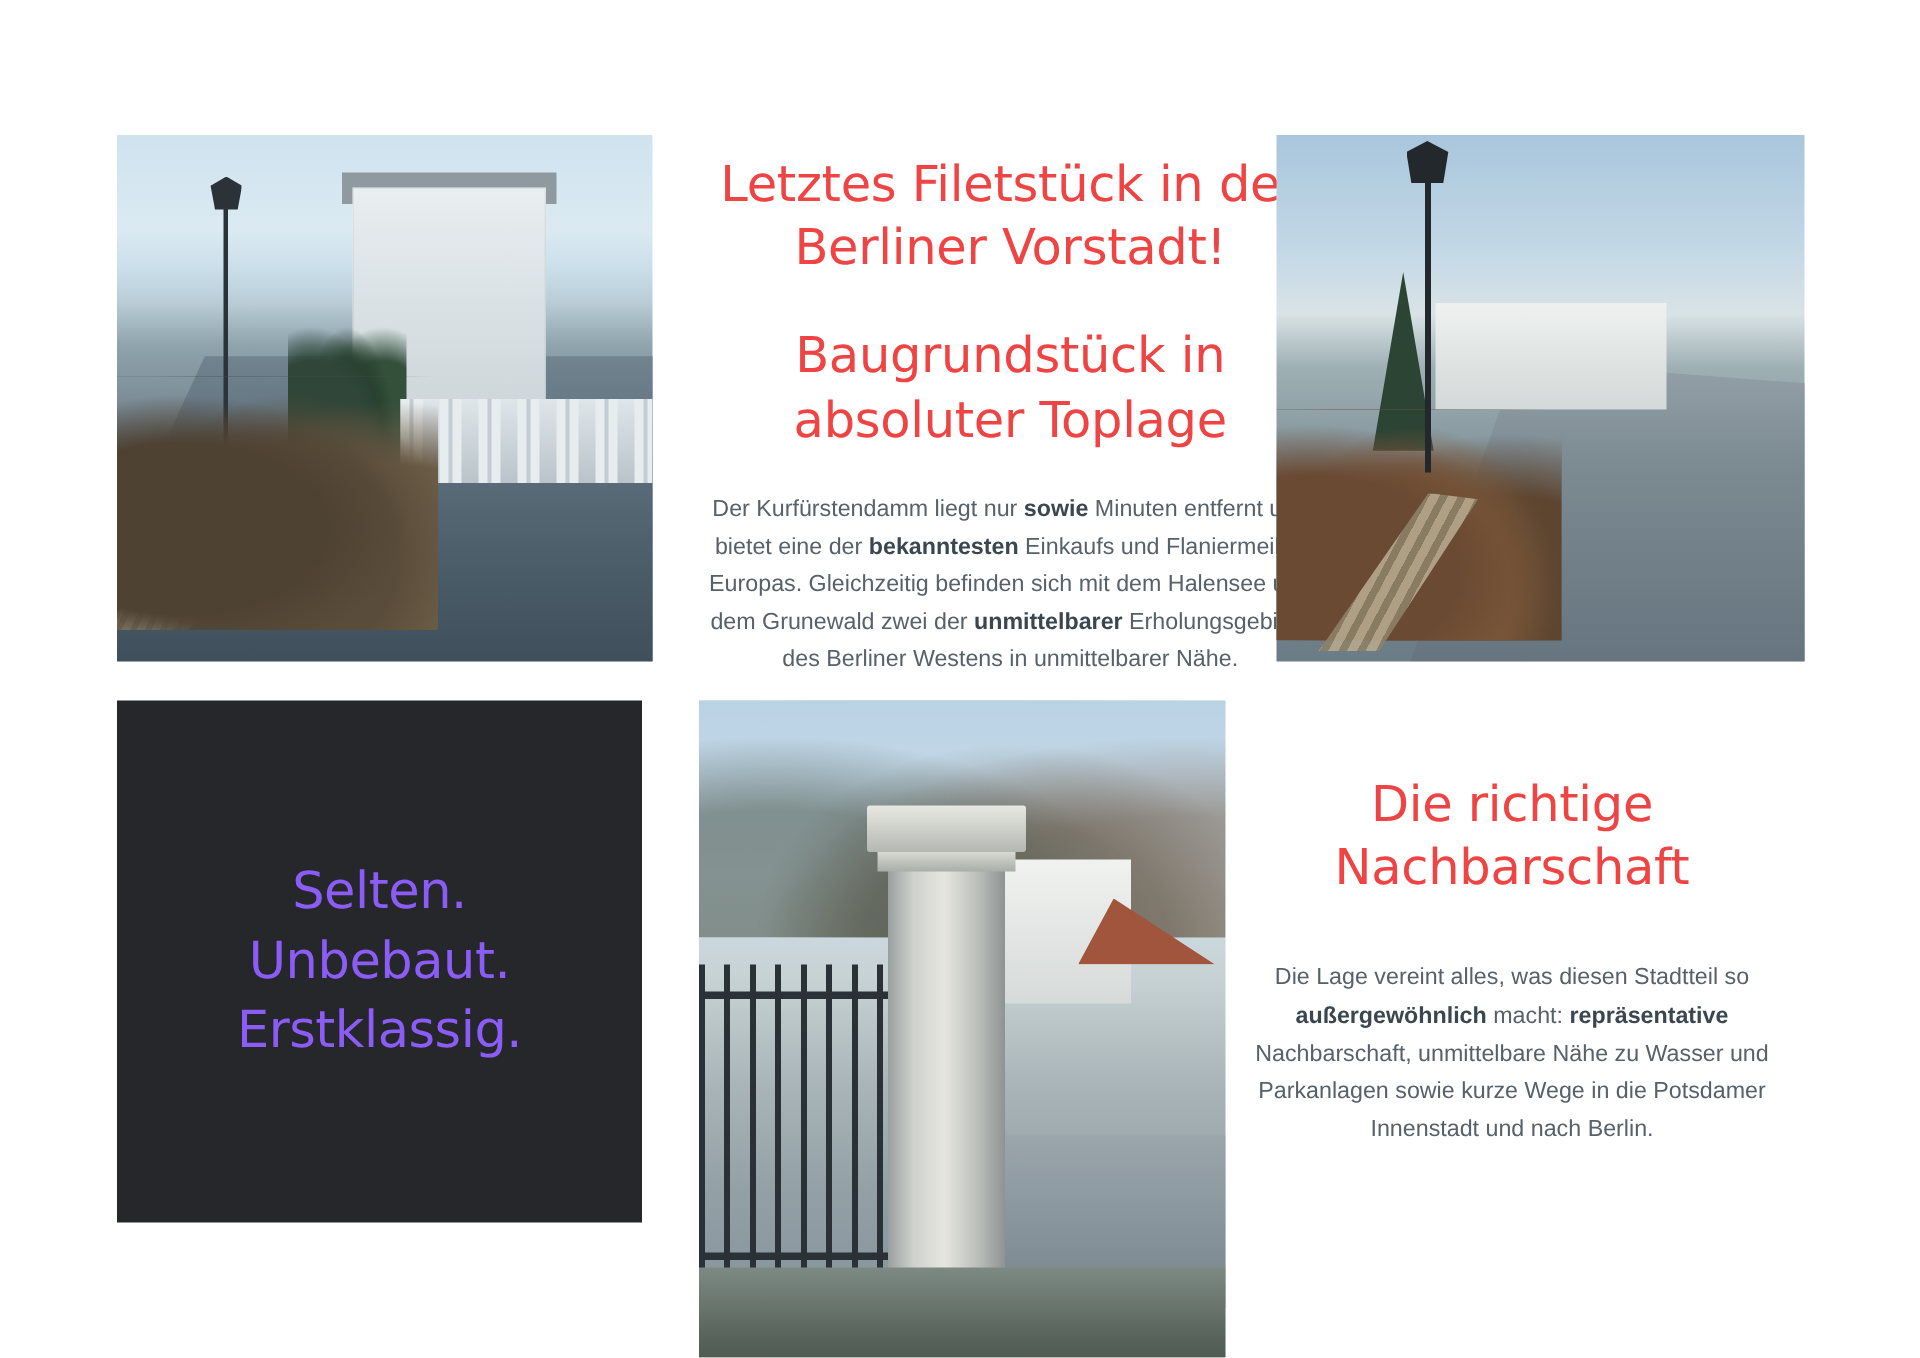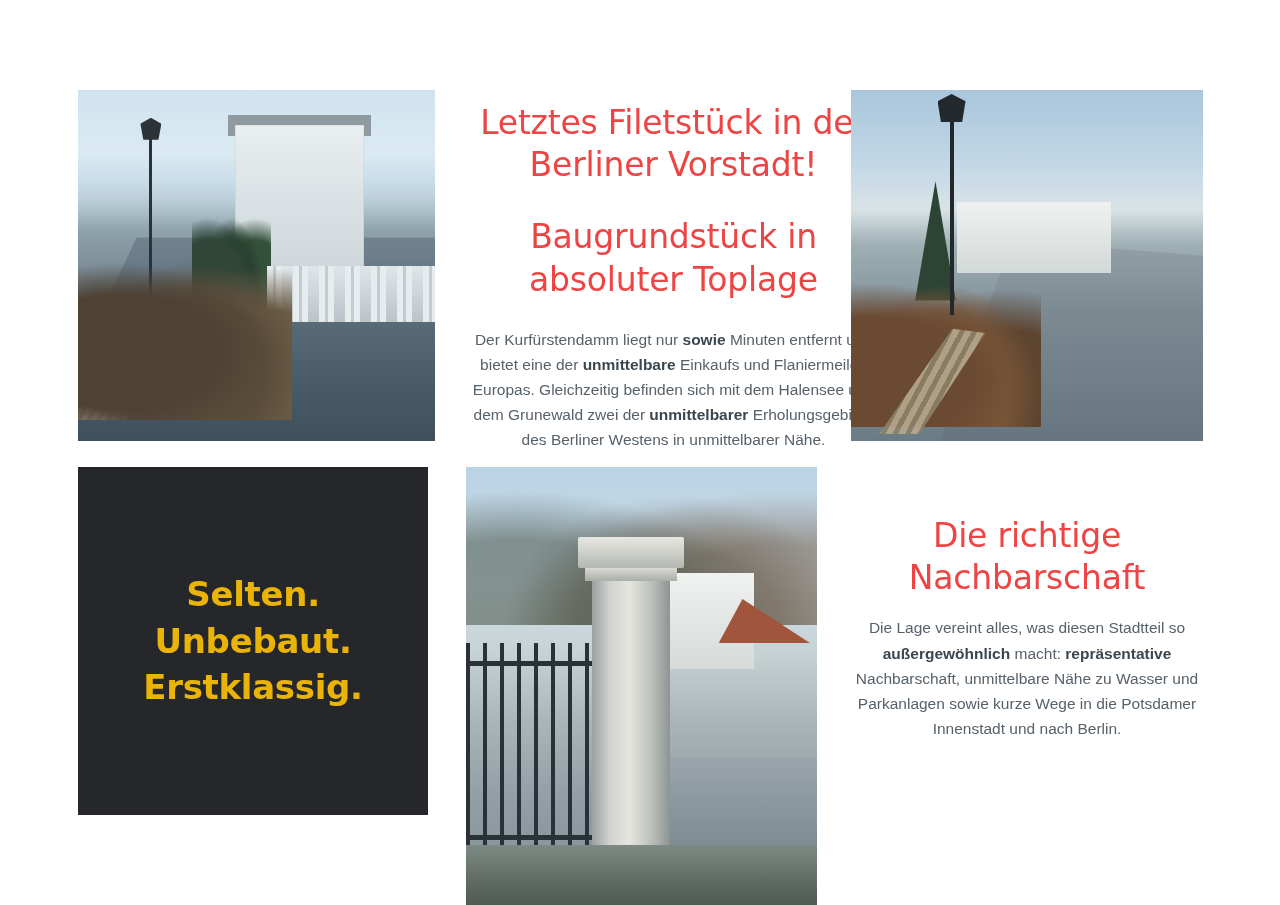--- a/index.html
+++ b/index.html
@@ -31,21 +31,21 @@
   .cell { position: absolute; }
 
   
   .c-img-left   { left: 0px;   top: 0px;   width: 357px; height: 351px; }
   .c-text-1     { left: 378px; top: 0px;   width: 435px; height: 351px; }
   .c-img-right  { left: 773px; top: 0px;   width: 352px; height: 351px; }
 
   
   .c-dark       { left: 0px;   top: 377px; width: 350px; height: 348px; }
   .c-img-mid    { left: 388px; top: 377px; width: 351px; height: 440px; }
-  .c-text-2     { left: 773px; top: 377px; width: 352px; height: 348px; }
+  .c-text-2     { left: 754px; top: 377px; width: 352px; height: 348px; }
 
   
   .photo {
     position: relative;
     width: 100%;
     height: 100%;
     overflow: hidden;
     background: #8fa7b8;
   }
 
@@ -277,37 +277,37 @@
     font-family: "Liberation Sans", sans-serif;
     font-size: 15.5px;
     line-height: 1.62;
     color: #57616a;
     margin: 26px 0 0 0;
   }
   .body-copy b { color: #3a4750; font-weight: bold; }
 
   .c-text-1 .inner { padding: 12px 10px 0 10px; }
   .c-text-2 .inner { padding: 48px 4px 0 4px; }
-  .c-text-2 .body-copy { margin-top: 16px; }
+  .c-text-2 .body-copy { margin-top: 40px; }
 
   
   .dark-panel {
     width: 100%;
     height: 100%;
     background: #26272a;
     display: flex;
     align-items: center;
     justify-content: center;
   }
   .dark-panel .slogan {
     font-family: "DejaVu Sans", sans-serif;
-    font-weight: bold;
+    font-weight: normal;
     font-size: 34px;
     line-height: 1.38;
-    color: #eab308;
+    color: #8b5cf6;
     text-align: center;
     letter-spacing: -0.3px;
     margin: 0;
     padding: 0 18px;
   }
 </style>
 </head>
 <body>
 
 <div class="page">
@@ -321,21 +321,21 @@
         <div class="ph-fence"></div>
         <div class="ph-lamp"></div>
         <div class="ph-curb"></div>
       </div>
     </div>
 
     <div class="cell c-text-1">
       <div class="inner text-block">
         <h2 class="headline">Letztes Filetstück in der Berliner Vorstadt!</h2>
         <h2 class="headline">Baugrundstück in absoluter Toplage</h2>
-        <p class="body-copy">Der Kurfürstendamm liegt nur <b>sowie</b> Minuten entfernt und bietet eine der <b>unmittelbare</b> Einkaufs und Flaniermeilen Europas. Gleichzeitig befinden sich mit dem Halensee und dem Grunewald zwei der <b>unmittelbarer</b> Erholungsgebiete des Berliner Westens in unmittelbarer Nähe.</p>
+        <p class="body-copy">Der Kurfürstendamm liegt nur <b>sowie</b> Minuten entfernt und bietet eine der <b>bekanntesten</b> Einkaufs und Flaniermeilen Europas. Gleichzeitig befinden sich mit dem Halensee und dem Grunewald zwei der <b>unmittelbarer</b> Erholungsgebiete des Berliner Westens in unmittelbarer Nähe.</p>
       </div>
     </div>
 
     <div class="cell c-img-right">
       <div class="photo photo-street2">
         <div class="ph-road"></div>
         <div class="ph-villa"></div>
         <div class="ph-conifer"></div>
         <div class="ph-hedge"></div>
         <div class="ph-paving"></div>

